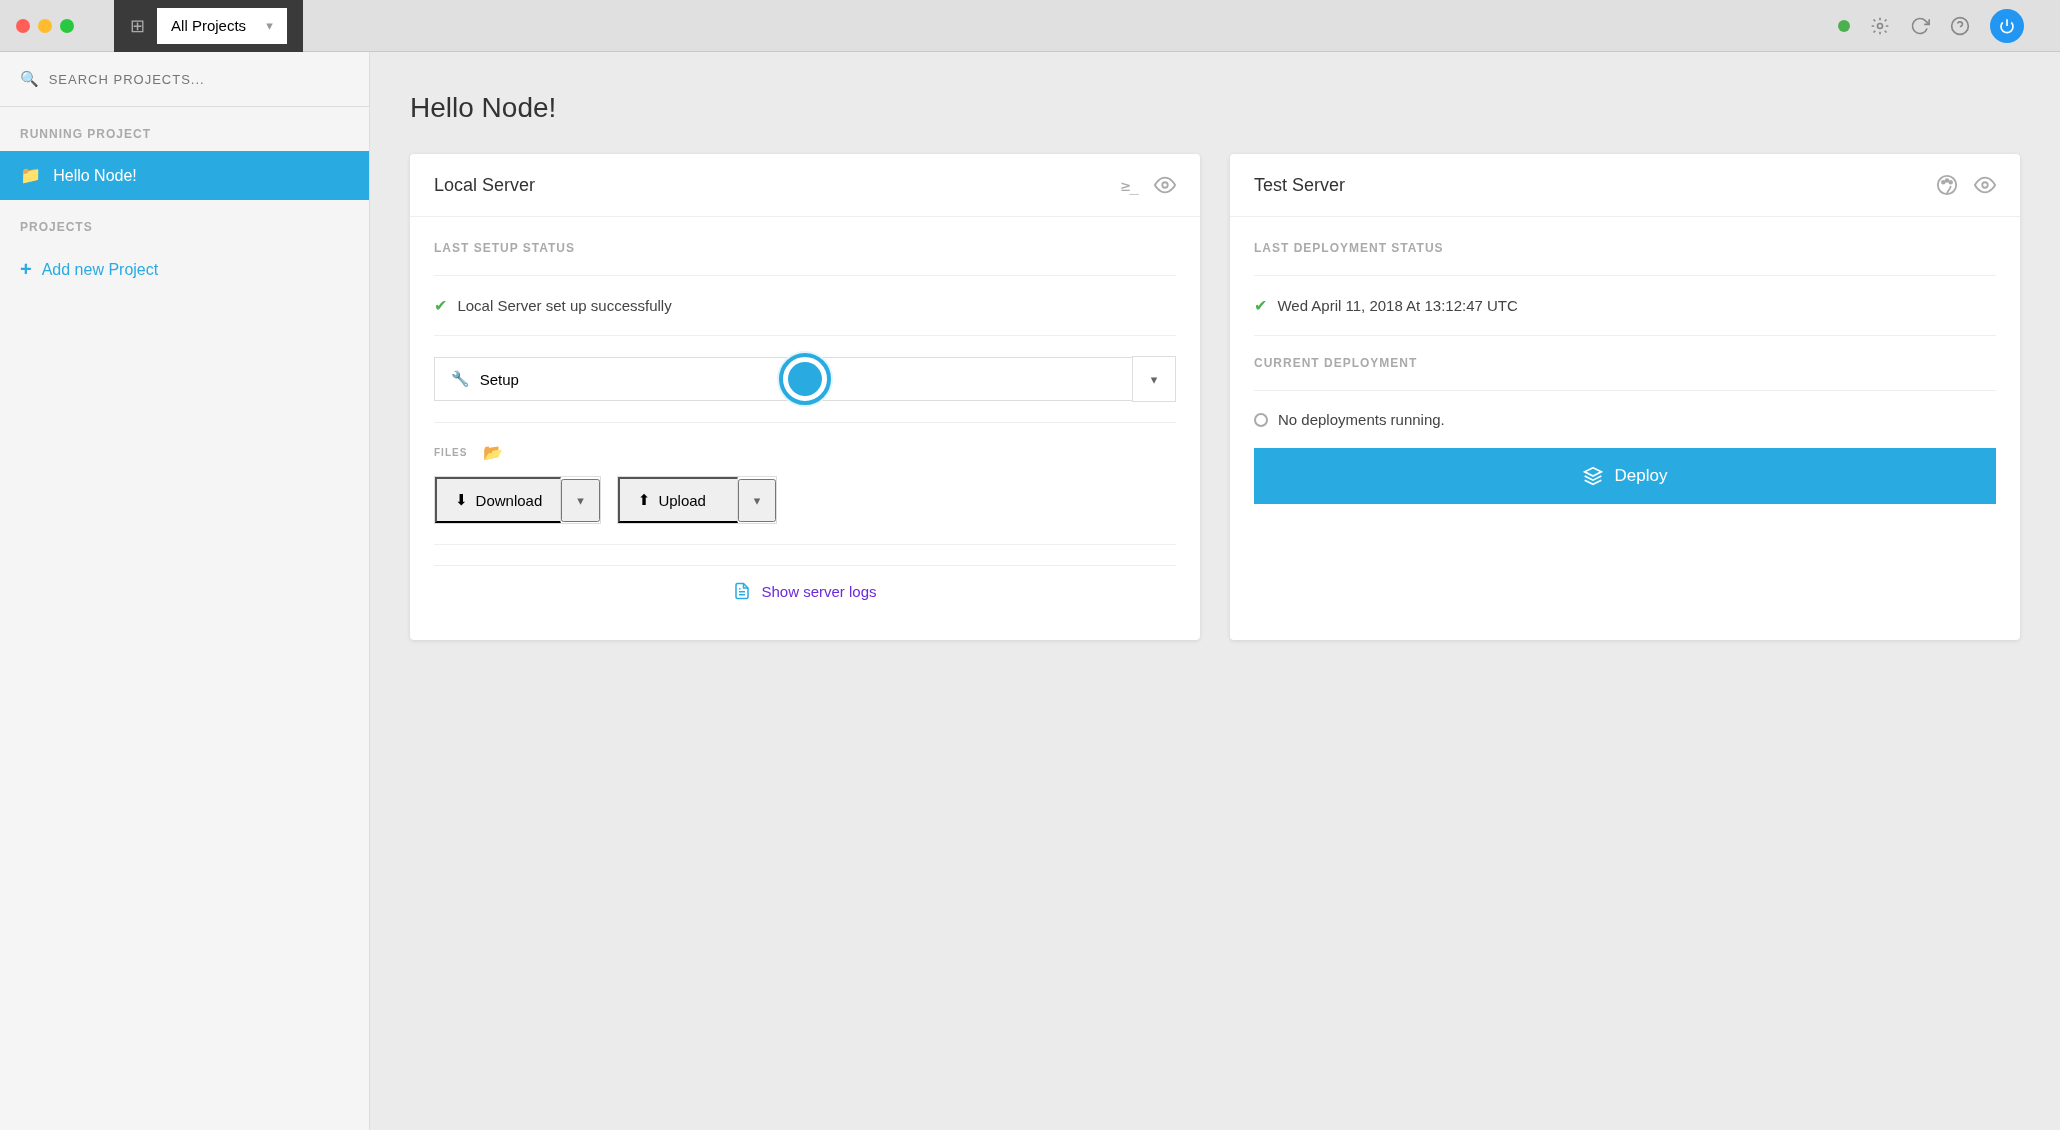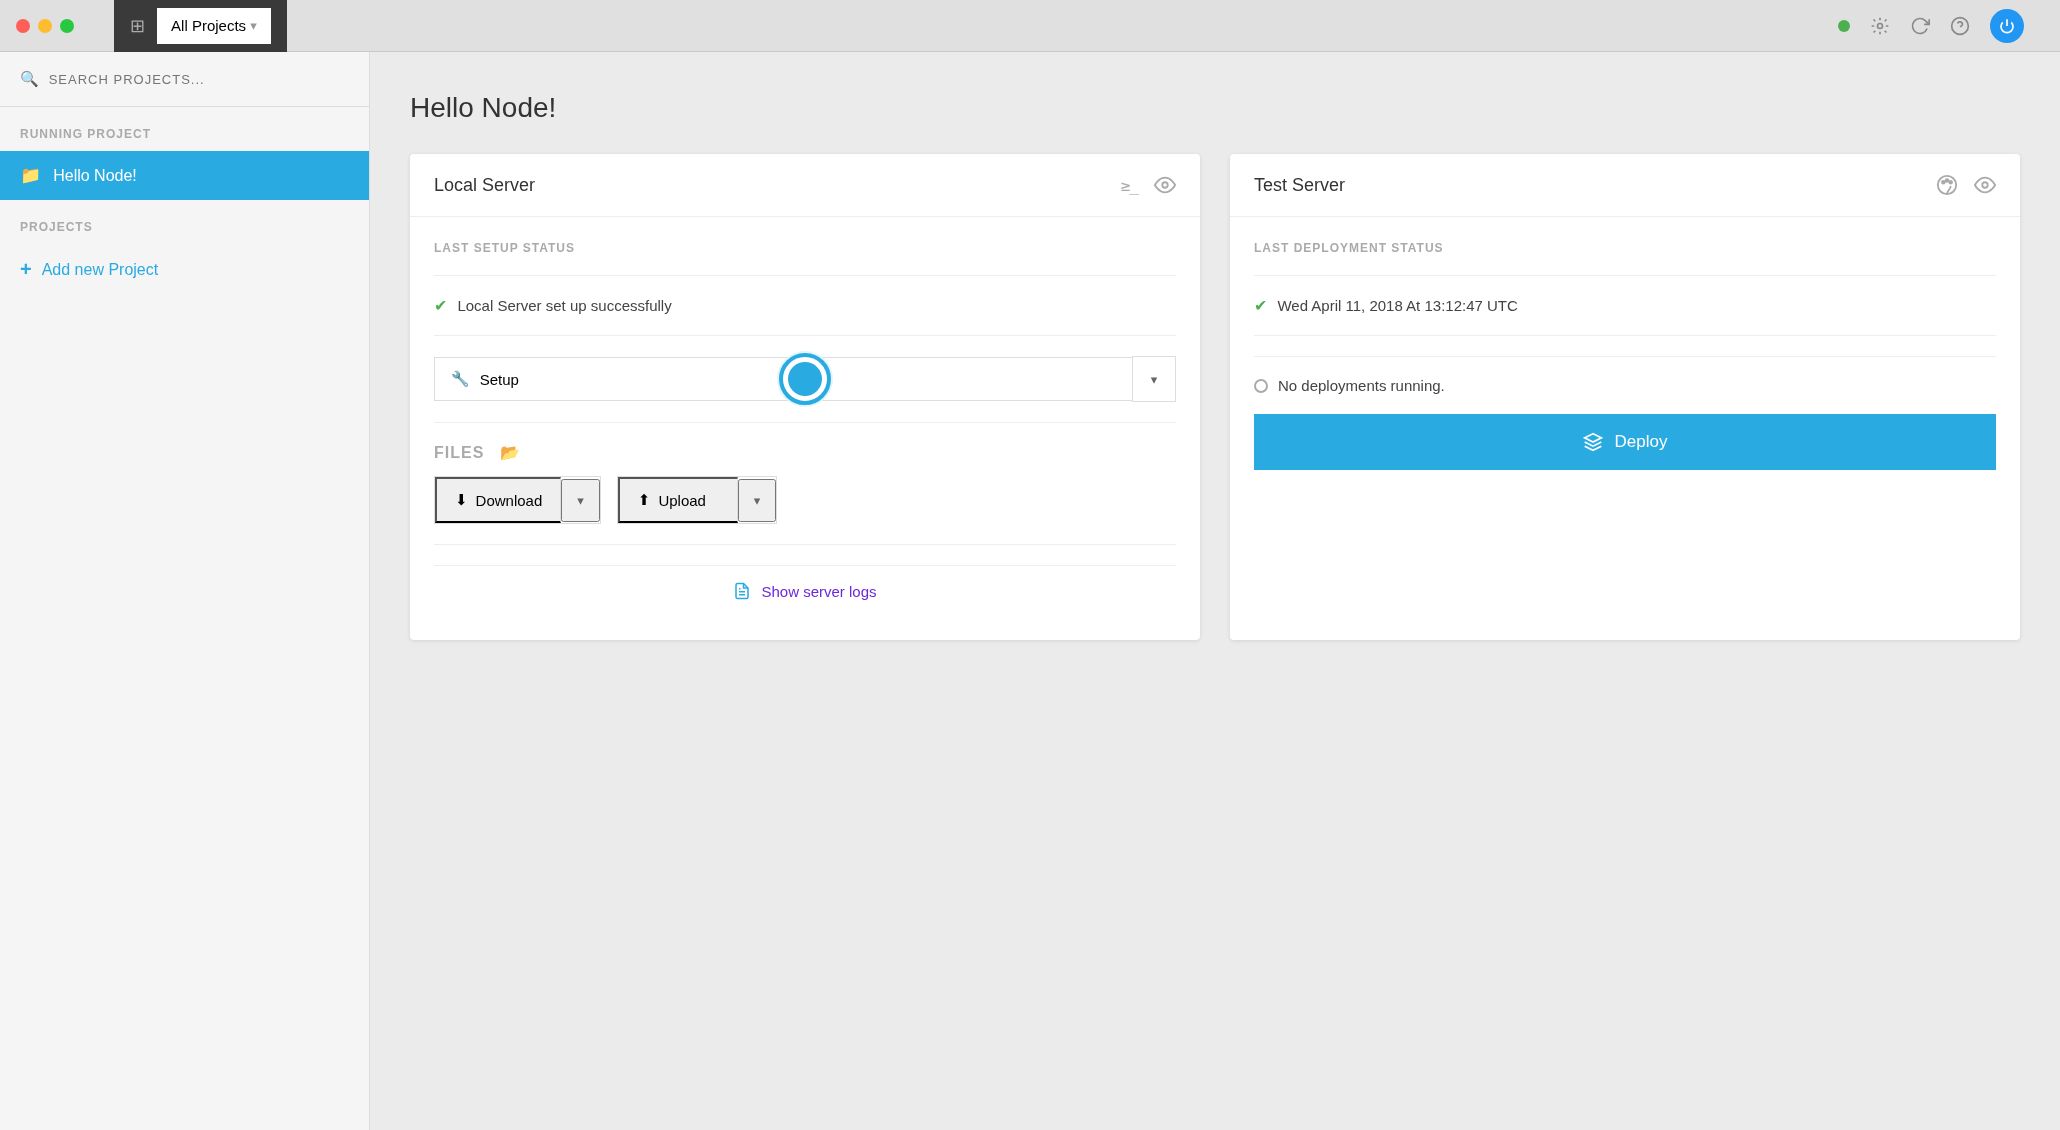--- a/index.html
+++ b/index.html
@@ -46,21 +46,21 @@
       margin-left: 20px;
       gap: 12px;
     }
     .project-selector {
       display: flex;
       align-items: center;
       background: white;
       border: none;
       padding: 6px 14px;
       font-size: 15px;
-      gap: 4px;
+      gap: 20px;
       cursor: pointer;
       height: 36px;
     }
 
     .titlebar-right {
       margin-left: auto;
       display: flex;
       align-items: center;
       gap: 20px;
       padding-right: 20px;
@@ -295,21 +295,21 @@
       background: white;
       box-shadow: 0 0 0 2px #e0f4fb;
     }
     .spinner-dot-inner {
       width: 34px;
       height: 34px;
       border-radius: 50%;
       background: #29abe2;
     }
     .files-label {
-      font-size: 16px;
+      font-size: 10px;
       color: #aaa;
       font-weight: 600;
       letter-spacing: 1px;
       text-transform: uppercase;
       margin-right: 16px;
       white-space: nowrap;
     }
     .files-path {
       font-size: 14px;
       color: #555;
@@ -598,20 +598,21 @@
 
           <div class="section-label">LAST DEPLOYMENT STATUS</div>
           <hr class="section-divider">
           <div class="status-row">
             <span class="check-icon">✔</span>
             <span>Wed April 11, 2018 At 13:12:47 UTC</span>
           </div>
 
           <hr class="section-divider">
 
+          <div class="section-label">CURRENT DEPLOYMENT</div>
           <hr class="section-divider">
           <div class="status-row">
             <span style="width:14px; height:14px; border-radius:50%; border:2px solid #aaa; display:inline-block; flex-shrink:0;"></span>
             <span>No deployments running.</span>
           </div>
 
           <button class="deploy-btn">
             <svg width="20" height="20" viewBox="0 0 24 24" fill="none" stroke="white" stroke-width="2">
               <path d="M12 2L2 7l10 5 10-5-10-5z"></path>
               <path d="M2 17l10 5 10-5"></path>

